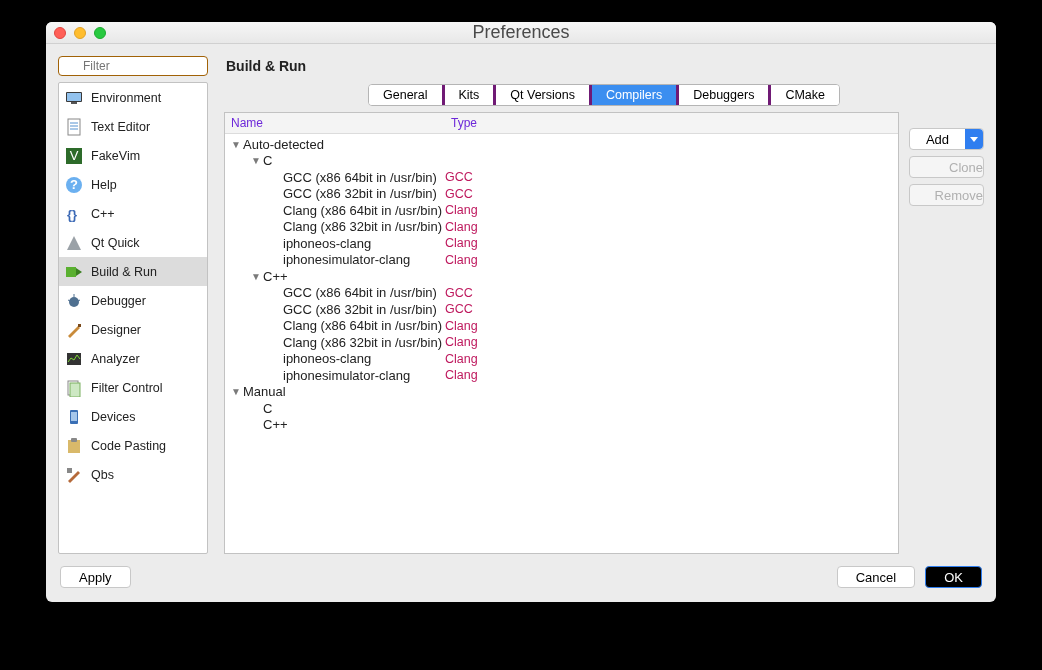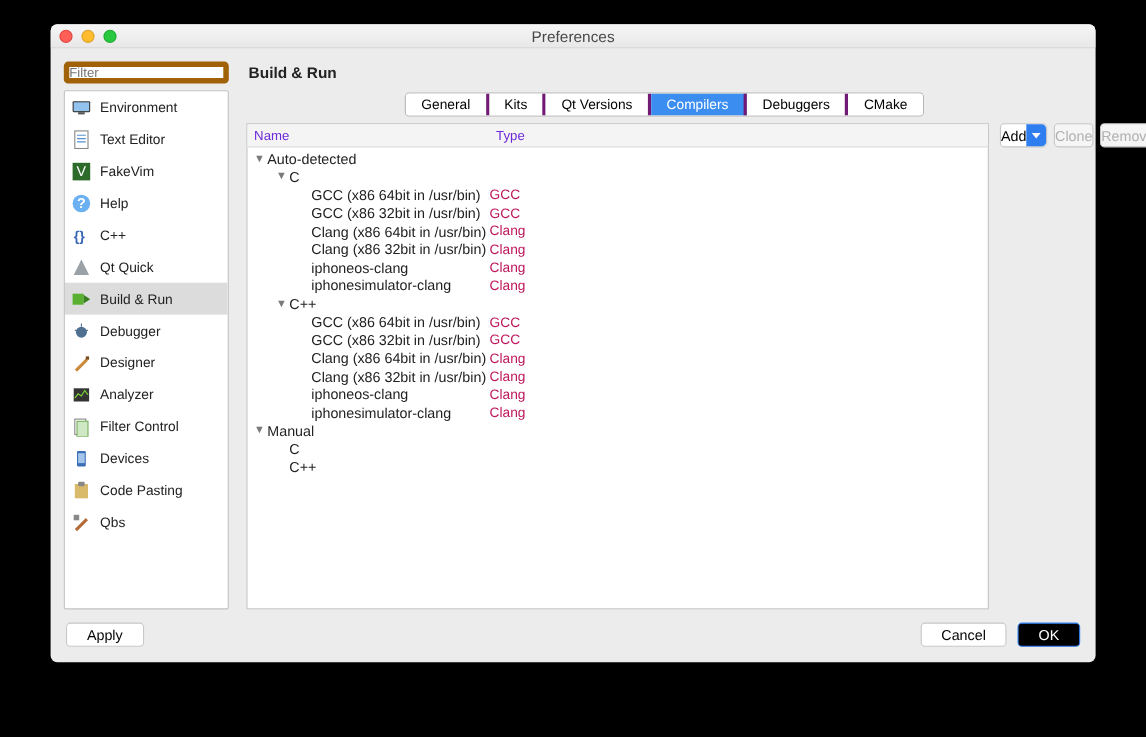--- a/index.html
+++ b/index.html
@@ -12,27 +12,27 @@
 .titlebar {
   height: 22px; display: flex; align-items: center; padding: 0 8px;
   border-bottom: 1px solid #d0d0d0; position: relative;
   background: linear-gradient(#f6f6f6,#e8e8e8); border-radius: 6px 6px 0 0;
 }
 .traffic { display: flex; gap: 8px; }
 .dot { width: 12px; height: 12px; border-radius: 50%; }
 .dot.red { background:#ff5f57; border:1px solid #e24640;}
 .dot.yellow { background:#ffbd2e; border:1px solid #e1a127;}
 .dot.green { background:#28c940; border:1px solid #1dac2f;}
-.titlebar .title { position:absolute; left:0; right:0; text-align:center; font-size:14px; color:#4a4a4a;}
+.titlebar .title { position:absolute; left:0; right:0; text-align:center; font-size:18px; color:#4a4a4a;}
 .body { flex:1; display:flex; flex-direction:column; }
 .upper { flex:1; display:flex; padding: 12px 12px 4px 12px; gap: 16px; }
 .sidebar-col { width: 150px; display:flex; flex-direction:column; gap:6px;}
 .filter-input {
-  width:100%; height:20px; border:5px solid #a16207; border-radius:4px;
-  padding:0 0; font-size:12px; background:#fff; color:#ef4444;
+  width:100%; height:20px; border:1px solid #a16207; border-radius:4px;
+  padding:0 24px; font-size:12px; background:#fff; color:#ef4444;
 }
 .sidebar {
   flex:1; background:#fff; border:1px solid #c2c2c2; border-radius:2px;
   overflow:auto;
 }
 .side-item {
   display:flex; align-items:center; gap:8px; height:29px; padding:0 6px;
   cursor:pointer;
 }
 .side-item.selected { background:#dcdcdc; }
@@ -49,24 +49,24 @@
 .tree-box { flex:1; background:#fff; border:1px solid #c2c2c2; display:flex; flex-direction:column;}
 .tree-header { display:flex; background:#f4f4f4; border-bottom:1px solid #dcdcdc; }
 .tree-header .col { padding:3px 6px; font-size:12px; color:#6d28d9; }
 .col-name { width: 220px; }
 .col-type { flex:1; }
 .tree-body { flex:1; overflow:auto; padding:2px 0; }
 .tree-row { display:flex; align-items:center; height:16.5px; }
 .tree-row .disclosure { width:10px; font-size:10px; color:#7a7a7a; margin-right:2px;}
 .tree-row .name-cell { width:220px; display:flex; align-items:center; font-size:12.5px; color:#222;}
 .tree-row .type-cell { flex:1; font-size:12.5px; color:#be185d;}
-.right-buttons { width:75px; display:flex; flex-direction:row; gap:6px; margin-top:0;}
+.right-buttons { width:75px; display:flex; flex-direction:column; gap:6px; margin-top:16px;}
 .mac-btn {
   height:22px; border:1px solid #c8c8c8; border-radius:4px; background:#fff;
-  font-size:12.5px; cursor:pointer; display:flex; align-items:center; justify-content:center;
+  font-size:12.5px; cursor:pointer; display:flex; align-items:center; justify-content:flex-end;
 }
 .mac-btn.disabled { color:#b0b0b0; background:#f5f5f5; }
 .add-btn { position:relative; padding-right:18px; justify-content:center;}
 .add-caret {
   position:absolute; right:0; top:0; bottom:0; width:18px; background:#2f7ef0;
   border-radius:0 4px 4px 0; display:flex; align-items:center; justify-content:center;
 }
 .add-caret::after { content:""; border-left:4px solid transparent; border-right:4px solid transparent; border-top:5px solid #fff;}
 .footer {
   display:flex; justify-content:space-between; padding:8px 14px 14px 14px;

